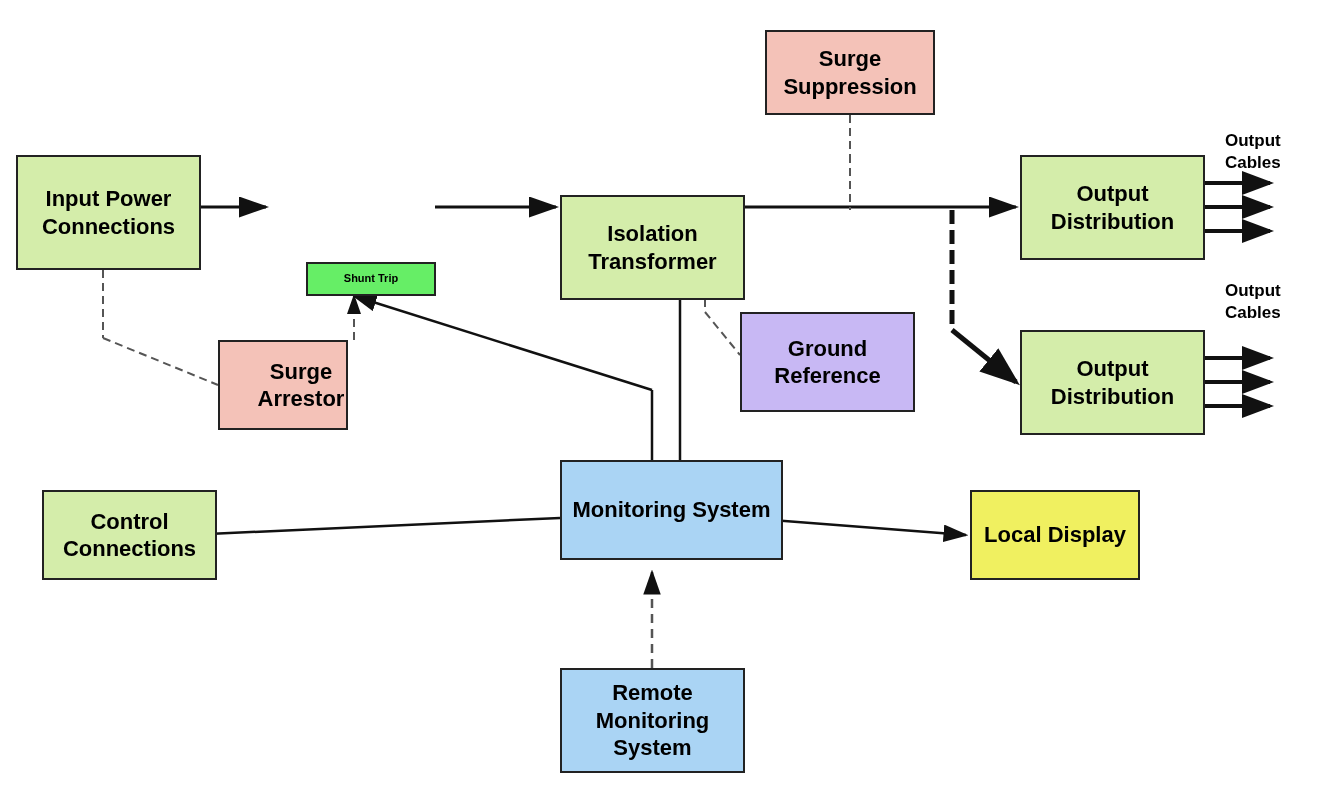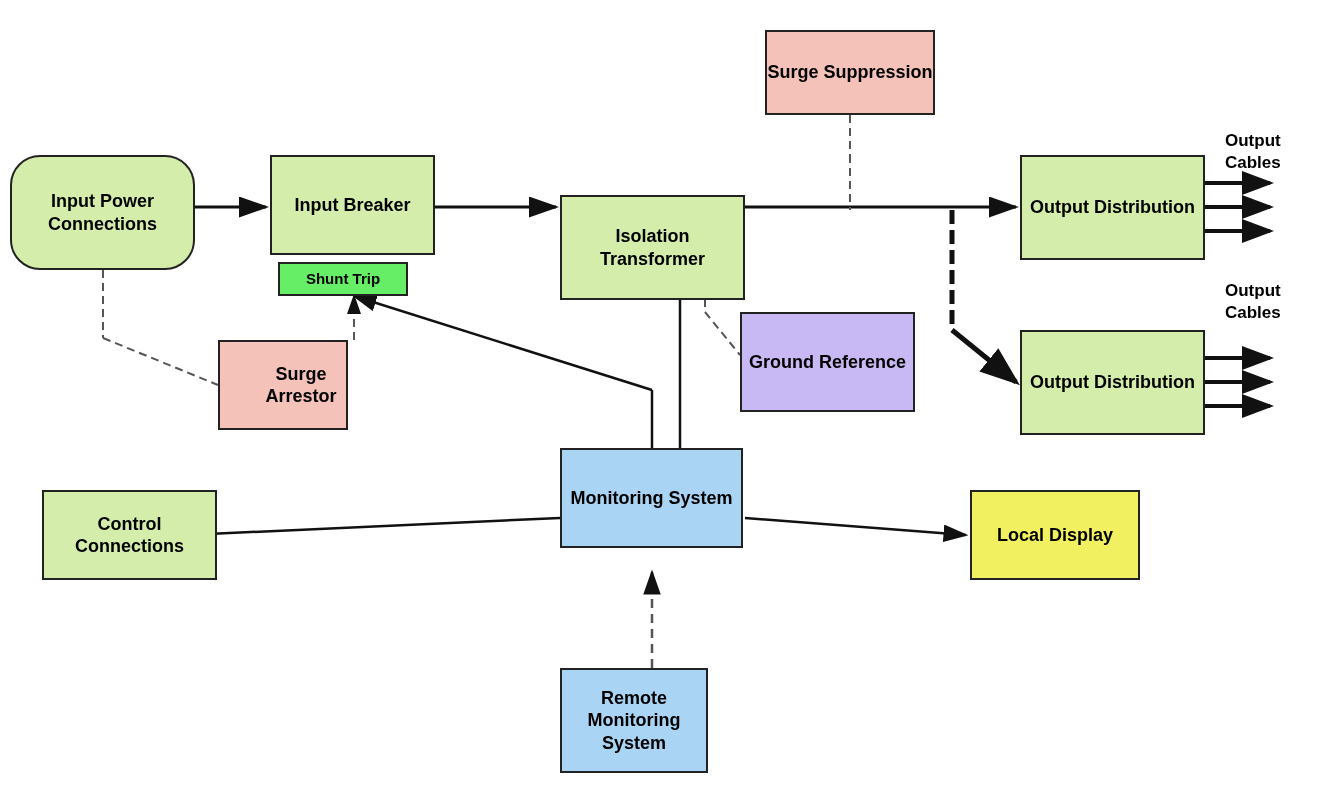--- a/index.html
+++ b/index.html
@@ -17,21 +17,21 @@
       height: 787px;
       background: #ffffff;
     }
     .box {
       position: absolute;
       border: 2.5px solid #222;
       display: flex;
       align-items: center;
       justify-content: center;
       text-align: center;
-      font-size: 18px;
+      font-size: 22px;
       font-weight: bold;
       line-height: 1.25;
     }
     
     .arrows-svg {
       position: absolute;
       top: 0; left: 0;
       width: 1332px;
       height: 787px;
       pointer-events: none;
@@ -96,29 +96,26 @@
     <line x1="680" y1="468" x2="680" y2="260" stroke="#111" stroke-width="2.5" marker-end="url(#arrow)"></line>
 
     <line x1="745" y1="518" x2="966" y2="535" stroke="#111" stroke-width="2.5" marker-end="url(#arrow)"></line>
 
     <line x1="560" y1="518" x2="187" y2="535" stroke="#111" stroke-width="2.5" marker-end="url(#arrow-thick-left)"></line>
 
     <line x1="652" y1="668" x2="652" y2="572" stroke="#555" stroke-width="2.5" stroke-dasharray="9,6" marker-end="url(#arrow-dashed)"></line>
 
   </svg>
 
-  <div class="box" style="left:10px;top:155px;width:185px;height:115px;background:#d4edaa;border-radius:30px;">
+  <div class="box" style="left:16px;top:155px;width:185px;height:115px;background:#d4edaa;">
     <span>Input Power Connections</span>
   </div>
 
-  <div class="box" style="left:270px;top:155px;width:165px;height:100px;background:#d4edaa;">
-    <span>Input Breaker</span>
-  </div>
 
-  <div class="box" style="left:278px;top:262px;width:130px;height:34px;background:#66ee66;font-size:15px;">
+  <div class="box" style="left:306px;top:262px;width:130px;height:34px;background:#66ee66;font-size:11px;">
     <span>Shunt Trip</span>
   </div>
 
   <div class="box" style="left:218px;top:340px;width:130px;height:90px;background:#f4c2b8;padding-left:36px;">
     <span>Surge Arrestor</span>
   </div>
 
   <div class="box" style="left:560px;top:155px;width:185px;height:105px;background:#d4edaa;margin-top:40px;">
     <span>Isolation Transformer</span>
   </div>
@@ -142,29 +139,29 @@
   <div style="position:absolute;left:1225px;top:130px;width:100px;text-align:left;font-size:17px;font-weight:bold;line-height:1.3;">
     <span>Output
 Cables</span>
   </div>
 
   <div style="position:absolute;left:1225px;top:280px;width:100px;text-align:left;font-size:17px;font-weight:bold;line-height:1.3;">
     <span>Output
 Cables</span>
   </div>
 
-  <div class="box" style="left:560px;top:448px;width:183px;height:100px;background:#aad4f4;">
+  <div class="box" style="left:560px;top:460px;width:223px;height:100px;background:#aad4f4;">
     <span>Monitoring System</span>
   </div>
 
   <div class="box" style="left:970px;top:490px;width:170px;height:90px;background:#f0f060;">
     <span>Local Display</span>
   </div>
 
   <div class="box" style="left:10px;top:490px;width:175px;height:90px;background:#d4edaa;margin-left:32px;">
     <span>Control Connections</span>
   </div>
 
-  <div class="box" style="left:560px;top:668px;width:148px;height:105px;background:#aad4f4;justify-content:center;">
+  <div class="box" style="left:560px;top:668px;width:185px;height:105px;background:#aad4f4;justify-content:center;">
     <span>Remote Monitoring System</span>
   </div>
 
 </div>
 
 </body></html>

